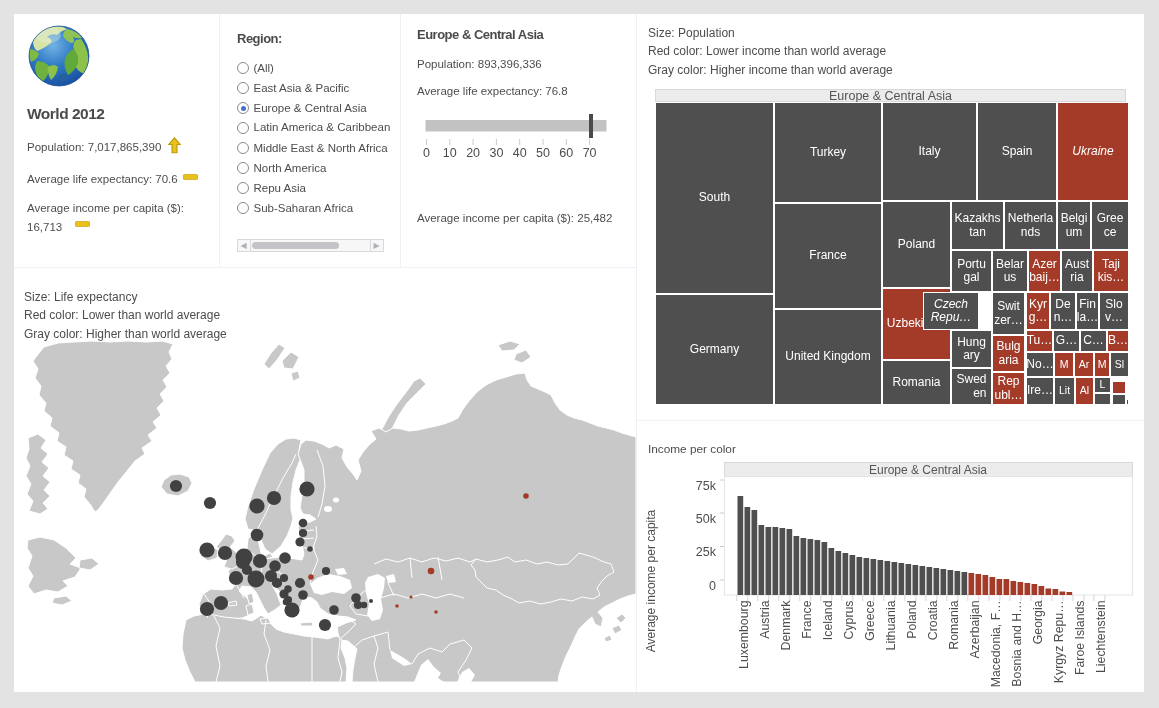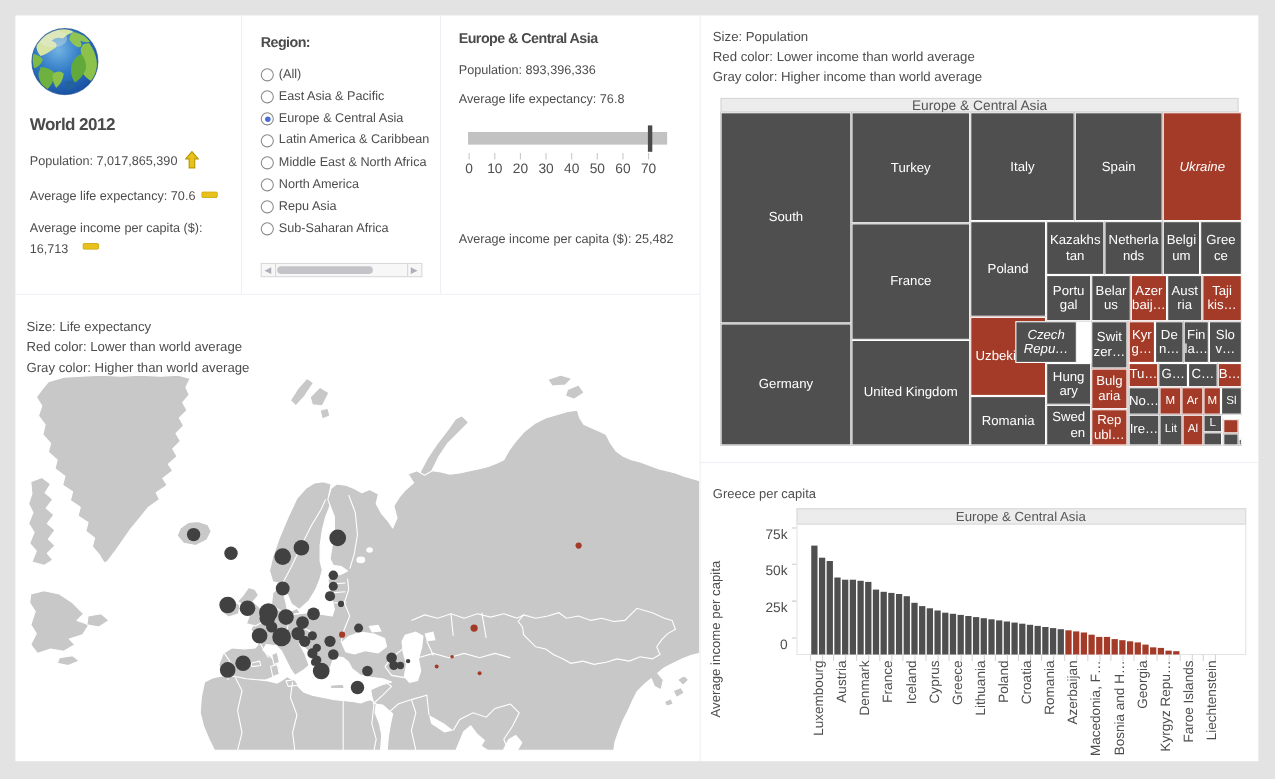--- a/index.html
+++ b/index.html
@@ -327,21 +327,21 @@
 <circle cx="297" cy="309" r="2.8"></circle>
 <circle cx="512" cy="228" r="2.8"></circle>
 <circle cx="417" cy="303" r="3.3"></circle>
 <circle cx="383" cy="338" r="1.8"></circle>
 <circle cx="397" cy="329" r="1.6"></circle>
 <circle cx="422" cy="344" r="1.8"></circle>
 </g>
 </svg>
 </div>
 
-<div class="abs t" style="left:648px;top:440px;font-size:11.8px;">Greece per capita</div>
+<div class="abs t" style="left:648px;top:440px;font-size:11.8px;">Income per color</div>
 <div class="abs" id="barchart" style="left:636px;top:455px;"><svg width="508" height="237" viewBox="0 0 508 237">
       <rect x="88.5" y="7.5" width="408" height="14" fill="#ececec" stroke="#d8d8d8"></rect>
       <text x="292" y="18.5" font-size="12" fill="#555" text-anchor="middle">Europe &amp; Central Asia</text>
       <rect x="88.5" y="21.5" width="408" height="118.5" fill="none" stroke="#e4e4e8"></rect>
       <line x1="84" y1="125" x2="88" y2="125" stroke="#ccc"></line>
       <text x="80" y="134.8" font-size="12.5" fill="#4d4d4d" text-anchor="end">0</text>
       <line x1="84" y1="91.5" x2="88" y2="91.5" stroke="#ccc"></line>
       <text x="80" y="101.3" font-size="12.5" fill="#4d4d4d" text-anchor="end">25k</text>
       <line x1="84" y1="58" x2="88" y2="58" stroke="#ccc"></line>
       <text x="80" y="67.8" font-size="12.5" fill="#4d4d4d" text-anchor="end">50k</text>

